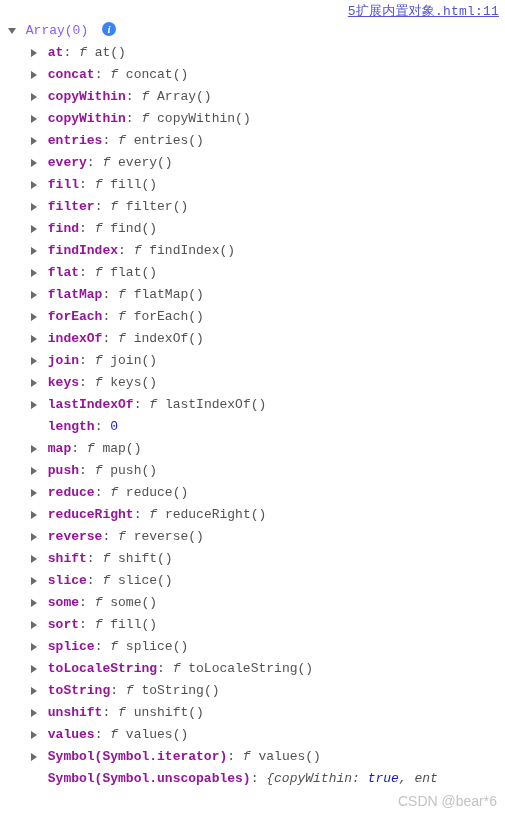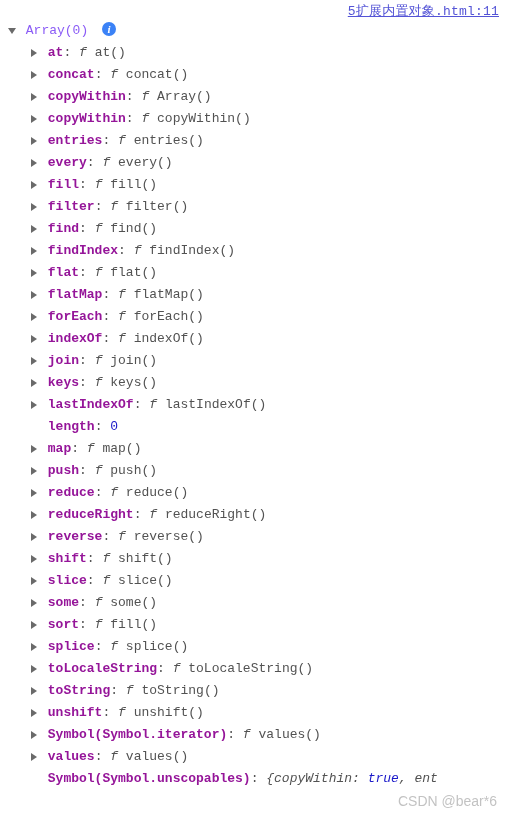--- a/index.html
+++ b/index.html
@@ -195,21 +195,21 @@
             <polygon points="1,0 7,4 1,8" fill="#6a6a6a"></polygon>
           </svg></span> <span class="key">toLocaleString</span><span class="colon">: </span><span class="f-ital">f</span> <span class="fn-name">toLocaleString()</span></div>
       <div class="prop-row"><span class="arrow collapsed"><svg width="8" height="8" viewBox="0 0 8 8">
             <polygon points="1,0 7,4 1,8" fill="#6a6a6a"></polygon>
           </svg></span> <span class="key">toString</span><span class="colon">: </span><span class="f-ital">f</span> <span class="fn-name">toString()</span></div>
       <div class="prop-row"><span class="arrow collapsed"><svg width="8" height="8" viewBox="0 0 8 8">
             <polygon points="1,0 7,4 1,8" fill="#6a6a6a"></polygon>
           </svg></span> <span class="key">unshift</span><span class="colon">: </span><span class="f-ital">f</span> <span class="fn-name">unshift()</span></div>
       <div class="prop-row"><span class="arrow collapsed"><svg width="8" height="8" viewBox="0 0 8 8">
             <polygon points="1,0 7,4 1,8" fill="#6a6a6a"></polygon>
+          </svg></span> <span class="key">values</span><span class="colon">: </span><span class="f-ital">f</span> <span class="fn-name">values()</span></div>
+      <div class="prop-row"><span class="arrow collapsed"><svg width="8" height="8" viewBox="0 0 8 8">
+            <polygon points="1,0 7,4 1,8" fill="#6a6a6a"></polygon>
           </svg></span> <span class="key">Symbol(Symbol.iterator)</span><span class="colon">: </span><span class="f-ital">f</span> <span class="fn-name">values()</span></div>
-      <div class="prop-row"><span class="arrow collapsed"><svg width="8" height="8" viewBox="0 0 8 8">
-            <polygon points="1,0 7,4 1,8" fill="#6a6a6a"></polygon>
-          </svg></span> <span class="key">values</span><span class="colon">: </span><span class="f-ital">f</span> <span class="fn-name">values()</span></div>
       <div class="prop-row"><span class="arrow collapsed"></span> <span class="key">Symbol(Symbol.unscopables)</span><span class="colon">: </span><span class="obj-preview">{copyWithin: <span class="bool-true">true</span>, ent</span></div>
     </div>
 </div>
 
 <div class="watermark">CSDN @bear*6</div>
 
 </body></html>

